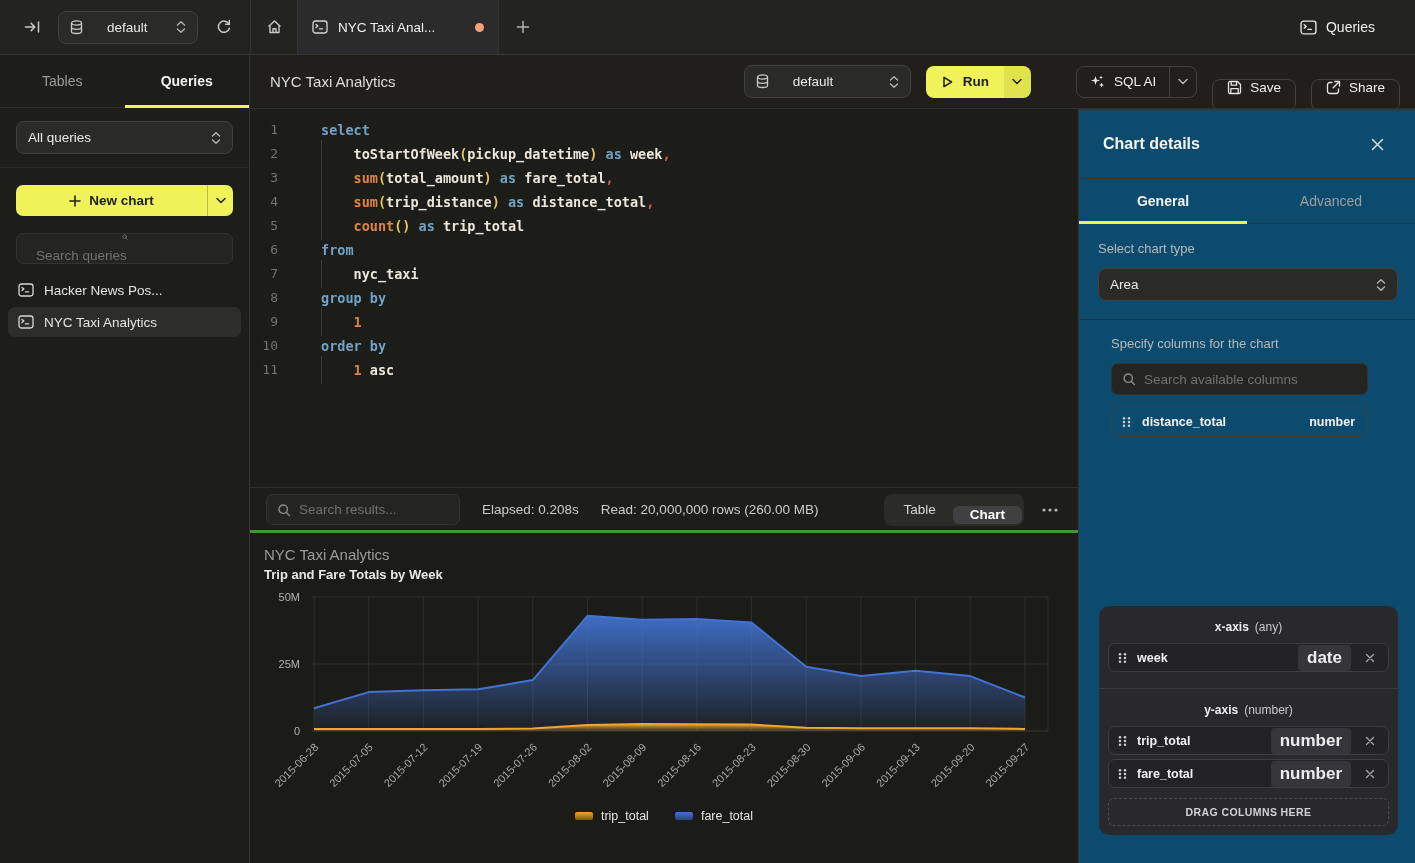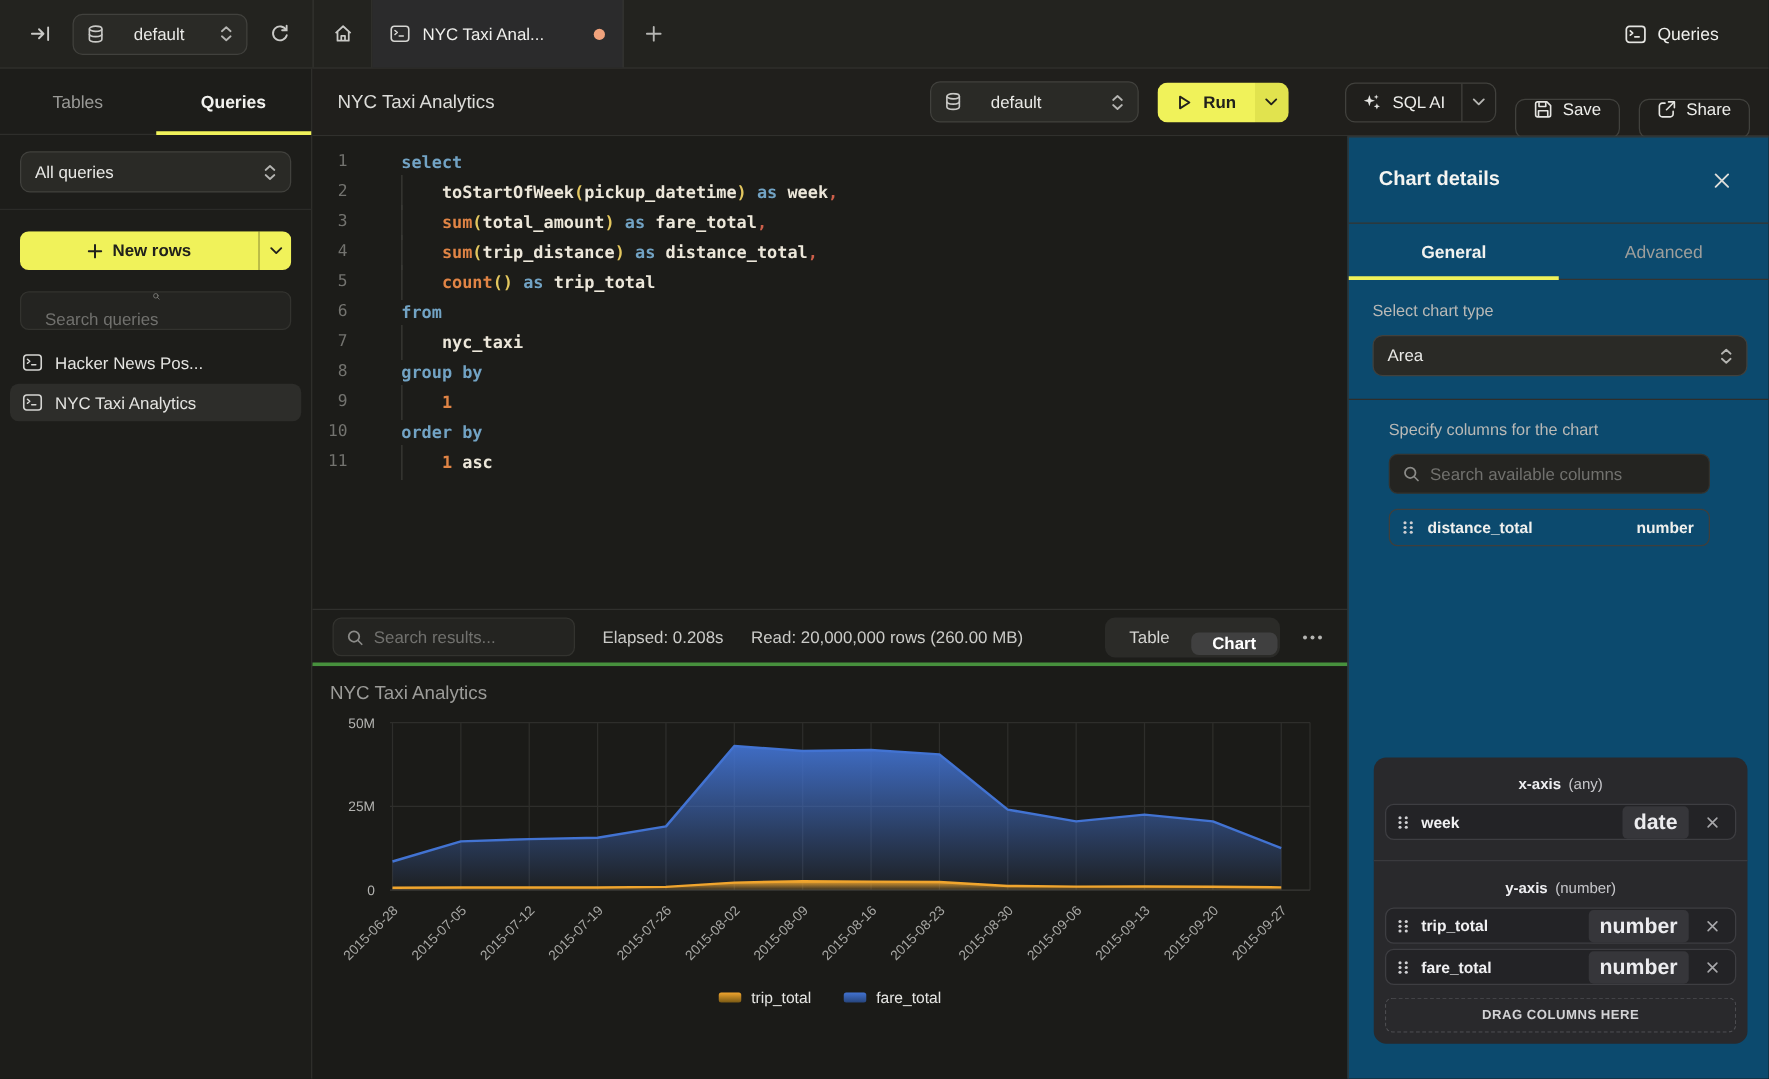--- a/index.html
+++ b/index.html
@@ -220,21 +220,21 @@
       <svg class="ic" width="10" height="14" viewBox="0 0 10 14" fill="none" stroke="#b5b5b2" stroke-width="1.4" stroke-linecap="round" stroke-linejoin="round">
           <path d="M1.5 5 5 1.8 8.5 5M1.5 9 5 12.2 8.5 9"></path>
         </svg>
     </div>
     <div class="sb-divider"></div>
     <div class="new-query">
       <div class="nq-main">
         <svg class="ic" width="12" height="12" viewBox="0 0 12 12" fill="none" stroke="#21211c" stroke-width="1.6" stroke-linecap="round">
             <path d="M6 1v10M1 6h10"></path>
           </svg>
-        <span>New rows</span>
+        <span>New chart</span>
       </div>
       <div class="nq-caret">
         <svg class="ic" width="10" height="7" viewBox="0 0 10 7" fill="none" stroke="#21211c" stroke-width="1.5" stroke-linecap="round" stroke-linejoin="round">
             <path d="M1 1.5 5 5.5 9 1.5"></path>
           </svg>
       </div>
     </div>
     <div class="search-input" id="sb-search">
       <svg class="ic" width="14" height="14" viewBox="0 0 14 14" fill="none" stroke="#8b8b88" stroke-width="1.4" stroke-linecap="round">
           <circle cx="6.2" cy="6.2" r="4.2"></circle>
@@ -365,20 +365,21 @@
           <circle cx="8" cy="2" r="1.6"></circle>
           <circle cx="14" cy="2" r="1.6"></circle>
         </svg>
     </div>
   </div>
 
   <div id="green-divider"></div>
 
   <div id="chartpanel">
     <div id="chart-title">NYC Taxi Analytics</div>
+    <div id="chart-subtitle">Trip and Fare Totals by Week</div>
     <div id="chart-svg-wrap"><svg width="828" height="218" viewBox="0 0 828 218" xmlns="http://www.w3.org/2000/svg">
           <defs>
     <linearGradient id="gBlue" x1="0" y1="0" x2="0" y2="1">
               <stop offset="0" stop-color="#4273d2" stop-opacity="0.92"></stop>
               <stop offset="1" stop-color="#4273d2" stop-opacity="0.05"></stop>
             </linearGradient>
     <linearGradient id="gYellow" x1="0" y1="0" x2="0" y2="1">
               <stop offset="0" stop-color="#f0a52e" stop-opacity="0.95"></stop>
               <stop offset="1" stop-color="#f0a52e" stop-opacity="0.12"></stop>
             </linearGradient>

